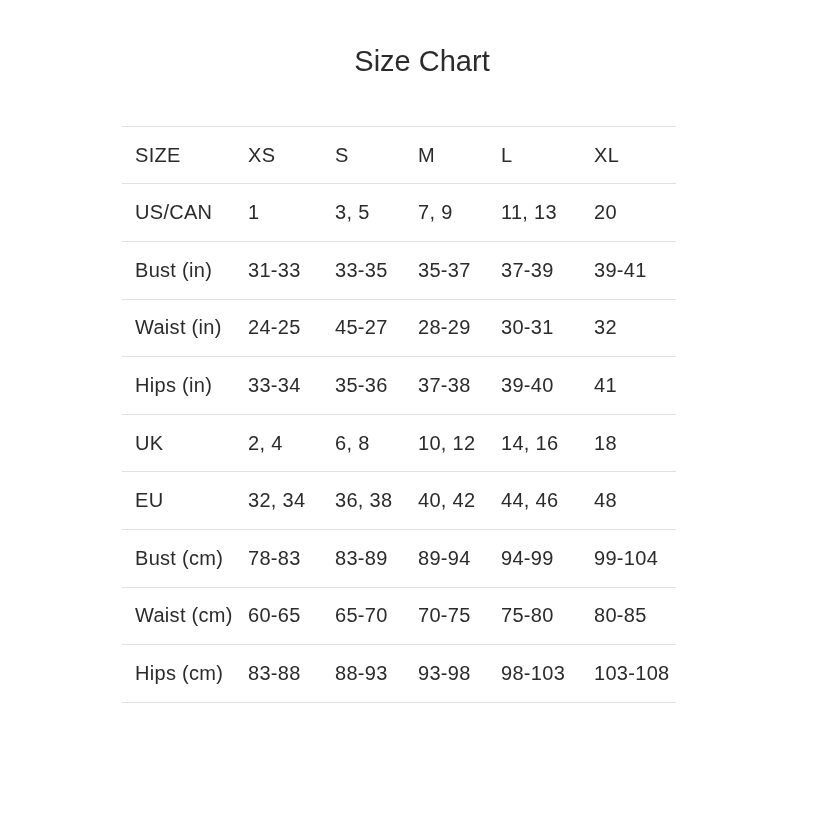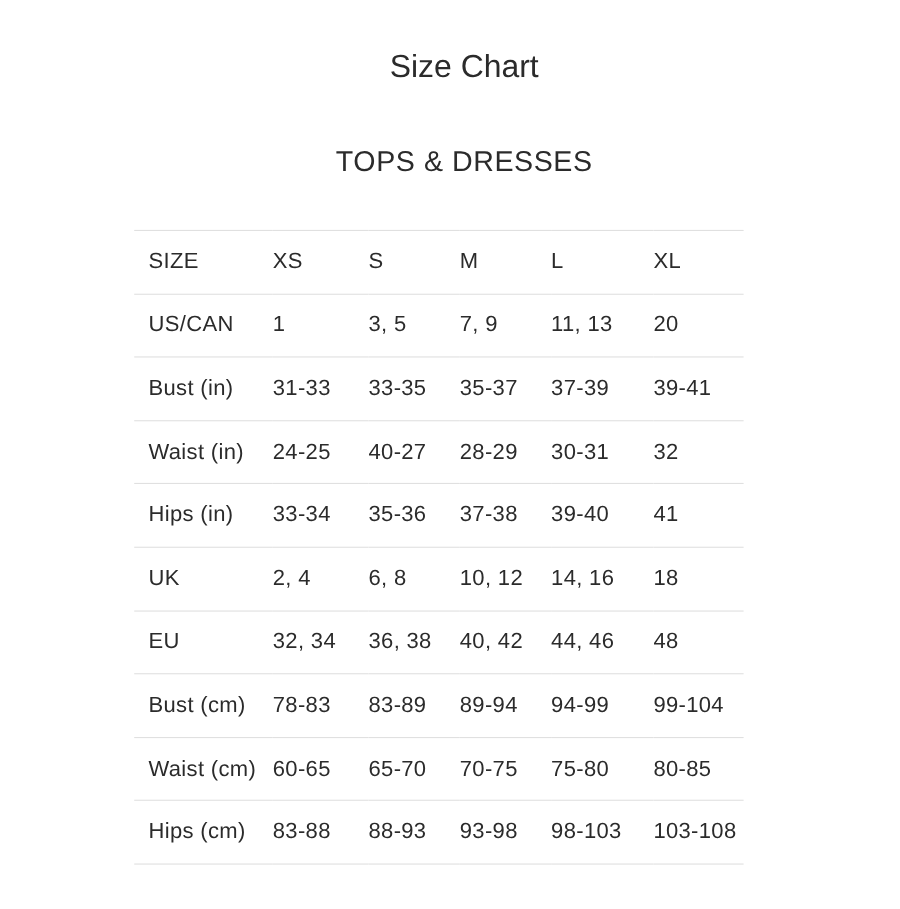--- a/index.html
+++ b/index.html
@@ -62,21 +62,20 @@
     padding-left: 13px;
   }
 </style>
 </head>
 <body>
 
 <div class="content">
 
   <h1 class="page-title">Size Chart</h1>
 
-  <h2 class="section-title">TOPS &amp; DRESSES</h2>
 
   <table class="size-table">
     <colgroup>
       <col style="width:126px">
       <col style="width:87px">
       <col style="width:83px">
       <col style="width:83px">
       <col style="width:93px">
       <col style="width:82px">
     </colgroup>
@@ -103,21 +102,21 @@
           <td>Bust (in)</td>
           <td>31-33</td>
           <td>33-35</td>
           <td>35-37</td>
           <td>37-39</td>
           <td>39-41</td>
         </tr>
         <tr>
           <td>Waist (in)</td>
           <td>24-25</td>
-          <td>40-27</td>
+          <td>45-27</td>
           <td>28-29</td>
           <td>30-31</td>
           <td>32</td>
         </tr>
         <tr>
           <td>Hips (in)</td>
           <td>33-34</td>
           <td>35-36</td>
           <td>37-38</td>
           <td>39-40</td>

